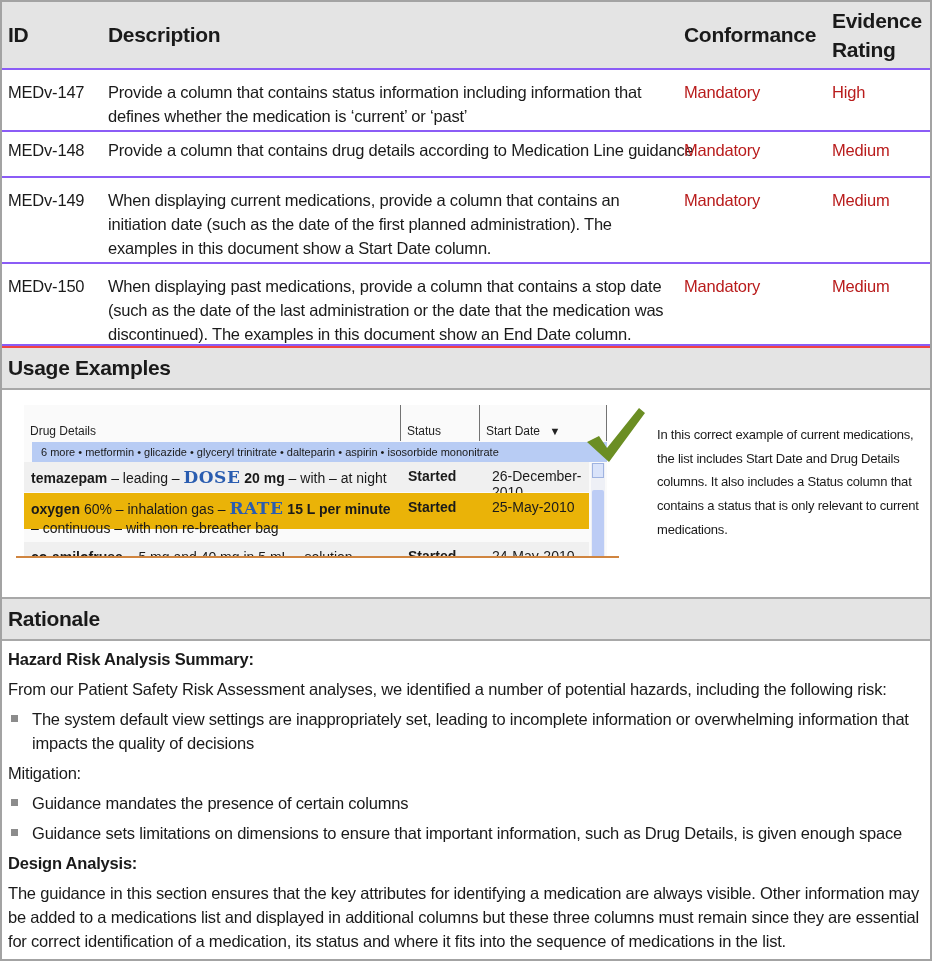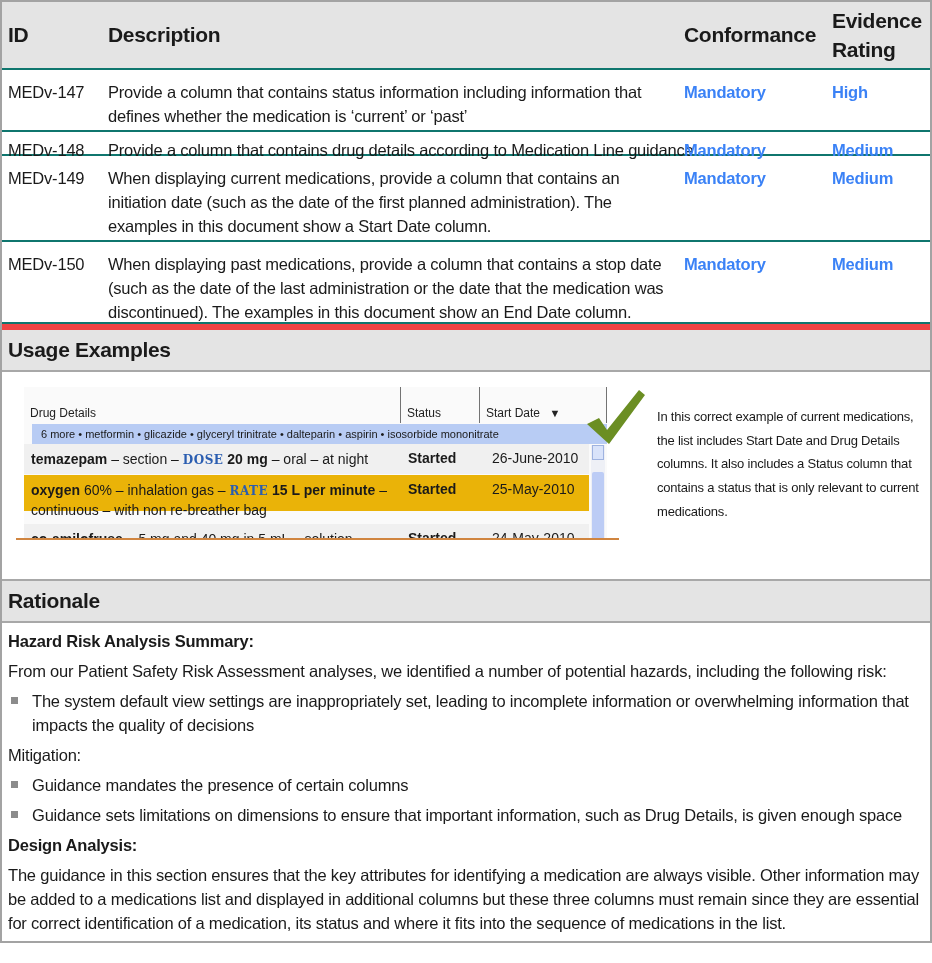--- a/index.html
+++ b/index.html
@@ -1,37 +1,37 @@
 <!DOCTYPE html>
 <html><head>
 <meta charset="utf-8">
 <style>
   html, body { margin: 0; padding: 0; background: #ffffff; }
   body { width: 932px; height: 963px; overflow: hidden; font-family: "Liberation Sans", sans-serif; color: #1a1a1a; }
   .frame { position: absolute; left: 0; top: 0; width: 928px; border: 2px solid #a3a3a3; background: #fff; }
-  .row { display: flex; border-bottom: 2px solid #0f766e; }
+  .row { display: flex; border-bottom: 2px solid #8b5cf6; }
   .row:last-child { border-bottom: none; }
   .hdr { background: #e4e4e4; height: 66px; align-items: center; font-weight: bold; font-size: 21px; letter-spacing: -0.3px; }
   .c-id { width: 100px; padding-left: 6px; box-sizing: border-box; }
   .c-desc { width: 576px; padding-left: 6px; box-sizing: border-box; }
   .c-conf { width: 148px; padding-left: 6px; box-sizing: border-box; }
   .c-ev { width: 104px; padding-left: 6px; box-sizing: border-box; }
   .hdr .c-ev { line-height: 29px; }
   .data { font-size: 16.5px; line-height: 24px; padding: 10px 0 6px 0; letter-spacing: -0.2px; }
-  .data .c-conf, .data .c-ev { color: #3b82f6; font-weight: bold; }
+  .data .c-conf, .data .c-ev { color: #b91c1c; }
   .section-hdr { background: #e4e4e4; height: 40px; font-weight: bold; font-size: 21px; display: flex; align-items: center; padding-left: 6px; border-bottom: 2px solid #a8a8a8; letter-spacing: -0.3px; }
   .usage { position: relative; height: 207px; border-bottom: 2px solid #a8a8a8; }
   .shot { position: absolute; left: 22px; top: 15px; width: 583px; height: 151px; background: #fafafa; overflow: hidden; font-family: "DejaVu Sans", sans-serif; }
   .shot .th { position: absolute; top: 0; height: 36px; border-right: 1px solid #737373; font-size: 12px; color: #222; box-sizing: border-box; padding: 19px 0 0 6px; font-family: "Liberation Sans", sans-serif; }
   .more-bar { position: absolute; left: 8px; top: 37px; width: 575px; height: 20px; background: #b8ccf4; font-size: 11px; font-weight: normal; line-height: 20px; padding-left: 9px; box-sizing: border-box; white-space: nowrap; font-family: "Liberation Sans", sans-serif; }
   .med { position: absolute; left: 0; width: 565px; font-size: 14px; font-family: "Liberation Sans", sans-serif; }
   .med .d { position: absolute; left: 7px; width: 370px; line-height: 19px; }
   .med .s { position: absolute; left: 384px; font-weight: bold; }
   .med .t { position: absolute; left: 468px; }
-  .kw { font-family: "DejaVu Serif", serif; color: #2a5db0; font-size: 12px; font-weight: bold; letter-spacing: 0.5px; }
+  .kw { font-family: "DejaVu Serif", serif; color: #2a5db0; font-size: 17px; font-weight: bold; letter-spacing: 0.5px; }
   .scroll { position: absolute; left: 567px; top: 58px; width: 14px; height: 95px; background: #eef0f6; }
   .scroll .up { position: absolute; left: 1px; top: 0; width: 12px; height: 15px; background: #d9e3fa; border: 1px solid #9fb3e0; box-sizing: border-box; }
   .scroll .thumb { position: absolute; left: 1px; top: 27px; width: 12px; height: 70px; background: #bcccf5; border-radius: 2px; }
   .orange-line { position: absolute; left: 14px; top: 166px; width: 603px; height: 2px; background: #d08540; }
   .usage-text { position: absolute; left: 655px; top: 33px; width: 272px; font-size: 13px; line-height: 23.7px; letter-spacing: -0.2px; }
   .rationale { padding: 4px 6px 6px 6px; font-size: 16.5px; line-height: 24px; letter-spacing: -0.2px; }
   .rationale .sub { font-weight: bold; margin: 2px 0 6px 0; }
   .rationale p { margin: 0 0 6px 0; }
   .bullet { position: relative; padding-left: 24px; margin-bottom: 6px; }
   .bullet .sq { position: absolute; left: 3px; top: 8px; width: 7px; height: 7px; background: #8c8c8c; }
@@ -50,55 +50,55 @@
       <div>Rating</div>
     </div>
   </div>
 
   <div class="row data" style="height:62px;box-sizing:border-box;">
     <div class="c-id">MEDv-147</div>
     <div class="c-desc">Provide a column that contains status information including information that defines whether the medication is ‘current’ or ‘past’</div>
     <div class="c-conf">Mandatory</div>
     <div class="c-ev">High</div>
   </div>
-  <div class="row data" style="height:24px;box-sizing:border-box;padding-top:6px;">
+  <div class="row data" style="height:46px;box-sizing:border-box;padding-top:6px;">
     <div class="c-id">MEDv-148</div>
     <div class="c-desc" style="white-space:nowrap;">Provide a column that contains drug details according to Medication Line guidance</div>
     <div class="c-conf">Mandatory</div>
     <div class="c-ev">Medium</div>
   </div>
   <div class="row data" style="height:86px;box-sizing:border-box;">
     <div class="c-id">MEDv-149</div>
     <div class="c-desc">When displaying current medications, provide a column that contains an initiation date (such as the date of the first planned administration). The examples in this document show a Start Date column.</div>
     <div class="c-conf">Mandatory</div>
     <div class="c-ev">Medium</div>
   </div>
   <div class="row data" style="height:82px;box-sizing:border-box;">
     <div class="c-id">MEDv-150</div>
     <div class="c-desc">When displaying past medications, provide a column that contains a stop date (such as the date of the last administration or the date that the medication was discontinued). The examples in this document show an End Date column.</div>
     <div class="c-conf">Mandatory</div>
     <div class="c-ev">Medium</div>
   </div>
 
-  <div class="section-hdr" style="border-top:6px solid #ef4444;">Usage Examples</div>
+  <div class="section-hdr" style="border-top:2px solid #ef4444;">Usage Examples</div>
 
   <div class="usage">
     <div class="shot">
       <div class="th" style="left:0;width:377px;">Drug Details</div>
       <div class="th" style="left:377px;width:79px;">Status</div>
       <div class="th" style="left:456px;width:127px;">
         <span>Start Date</span>
         <span style="margin-left:6px;font-size:11px;">▼</span>
       </div>
       <div class="more-bar">6 more •  metformin  •  glicazide  •  glyceryl trinitrate  •  dalteparin  •  aspirin  •  isosorbide mononitrate</div>
 
       <div class="med" style="top:57px;height:30px;background:#f0f0f0;">
-        <div class="d" style="top:6px;white-space:nowrap;"><b>temazepam</b><span> – section – </span><span class="kw">DOSE</span><b> 20 mg</b><span> – oral – at night</span></div>
+        <div class="d" style="top:6px;white-space:nowrap;"><b>temazepam</b><span> – leading – </span><span class="kw">DOSE</span><b> 20 mg</b><span> – with – at night</span></div>
         <div class="s" style="top:6px;">Started</div>
-        <div class="t" style="top:6px;">26-June-2010</div>
+        <div class="t" style="top:6px;">26-December-2010</div>
       </div>
       <div class="med" style="top:88px;height:36px;background:#eab308;">
         <div class="d" style="top:6px;"><b>oxygen</b><span> 60% – inhalation gas – </span><span class="kw">RATE</span><b> 15 L per minute</b><span> – continuous – with non re-breather bag</span></div>
         <div class="s" style="top:6px;">Started</div>
         <div class="t" style="top:6px;">25-May-2010</div>
       </div>
       <div class="med" style="top:137px;height:30px;background:#f0f0f0;">
         <div class="d" style="top:6px;white-space:nowrap;"><b>co-amilofruse</b><span> – 5 mg and 40 mg in 5 mL – solution –</span></div>
         <div class="s" style="top:6px;">Started</div>
         <div class="t" style="top:6px;">24-May-2010</div>

